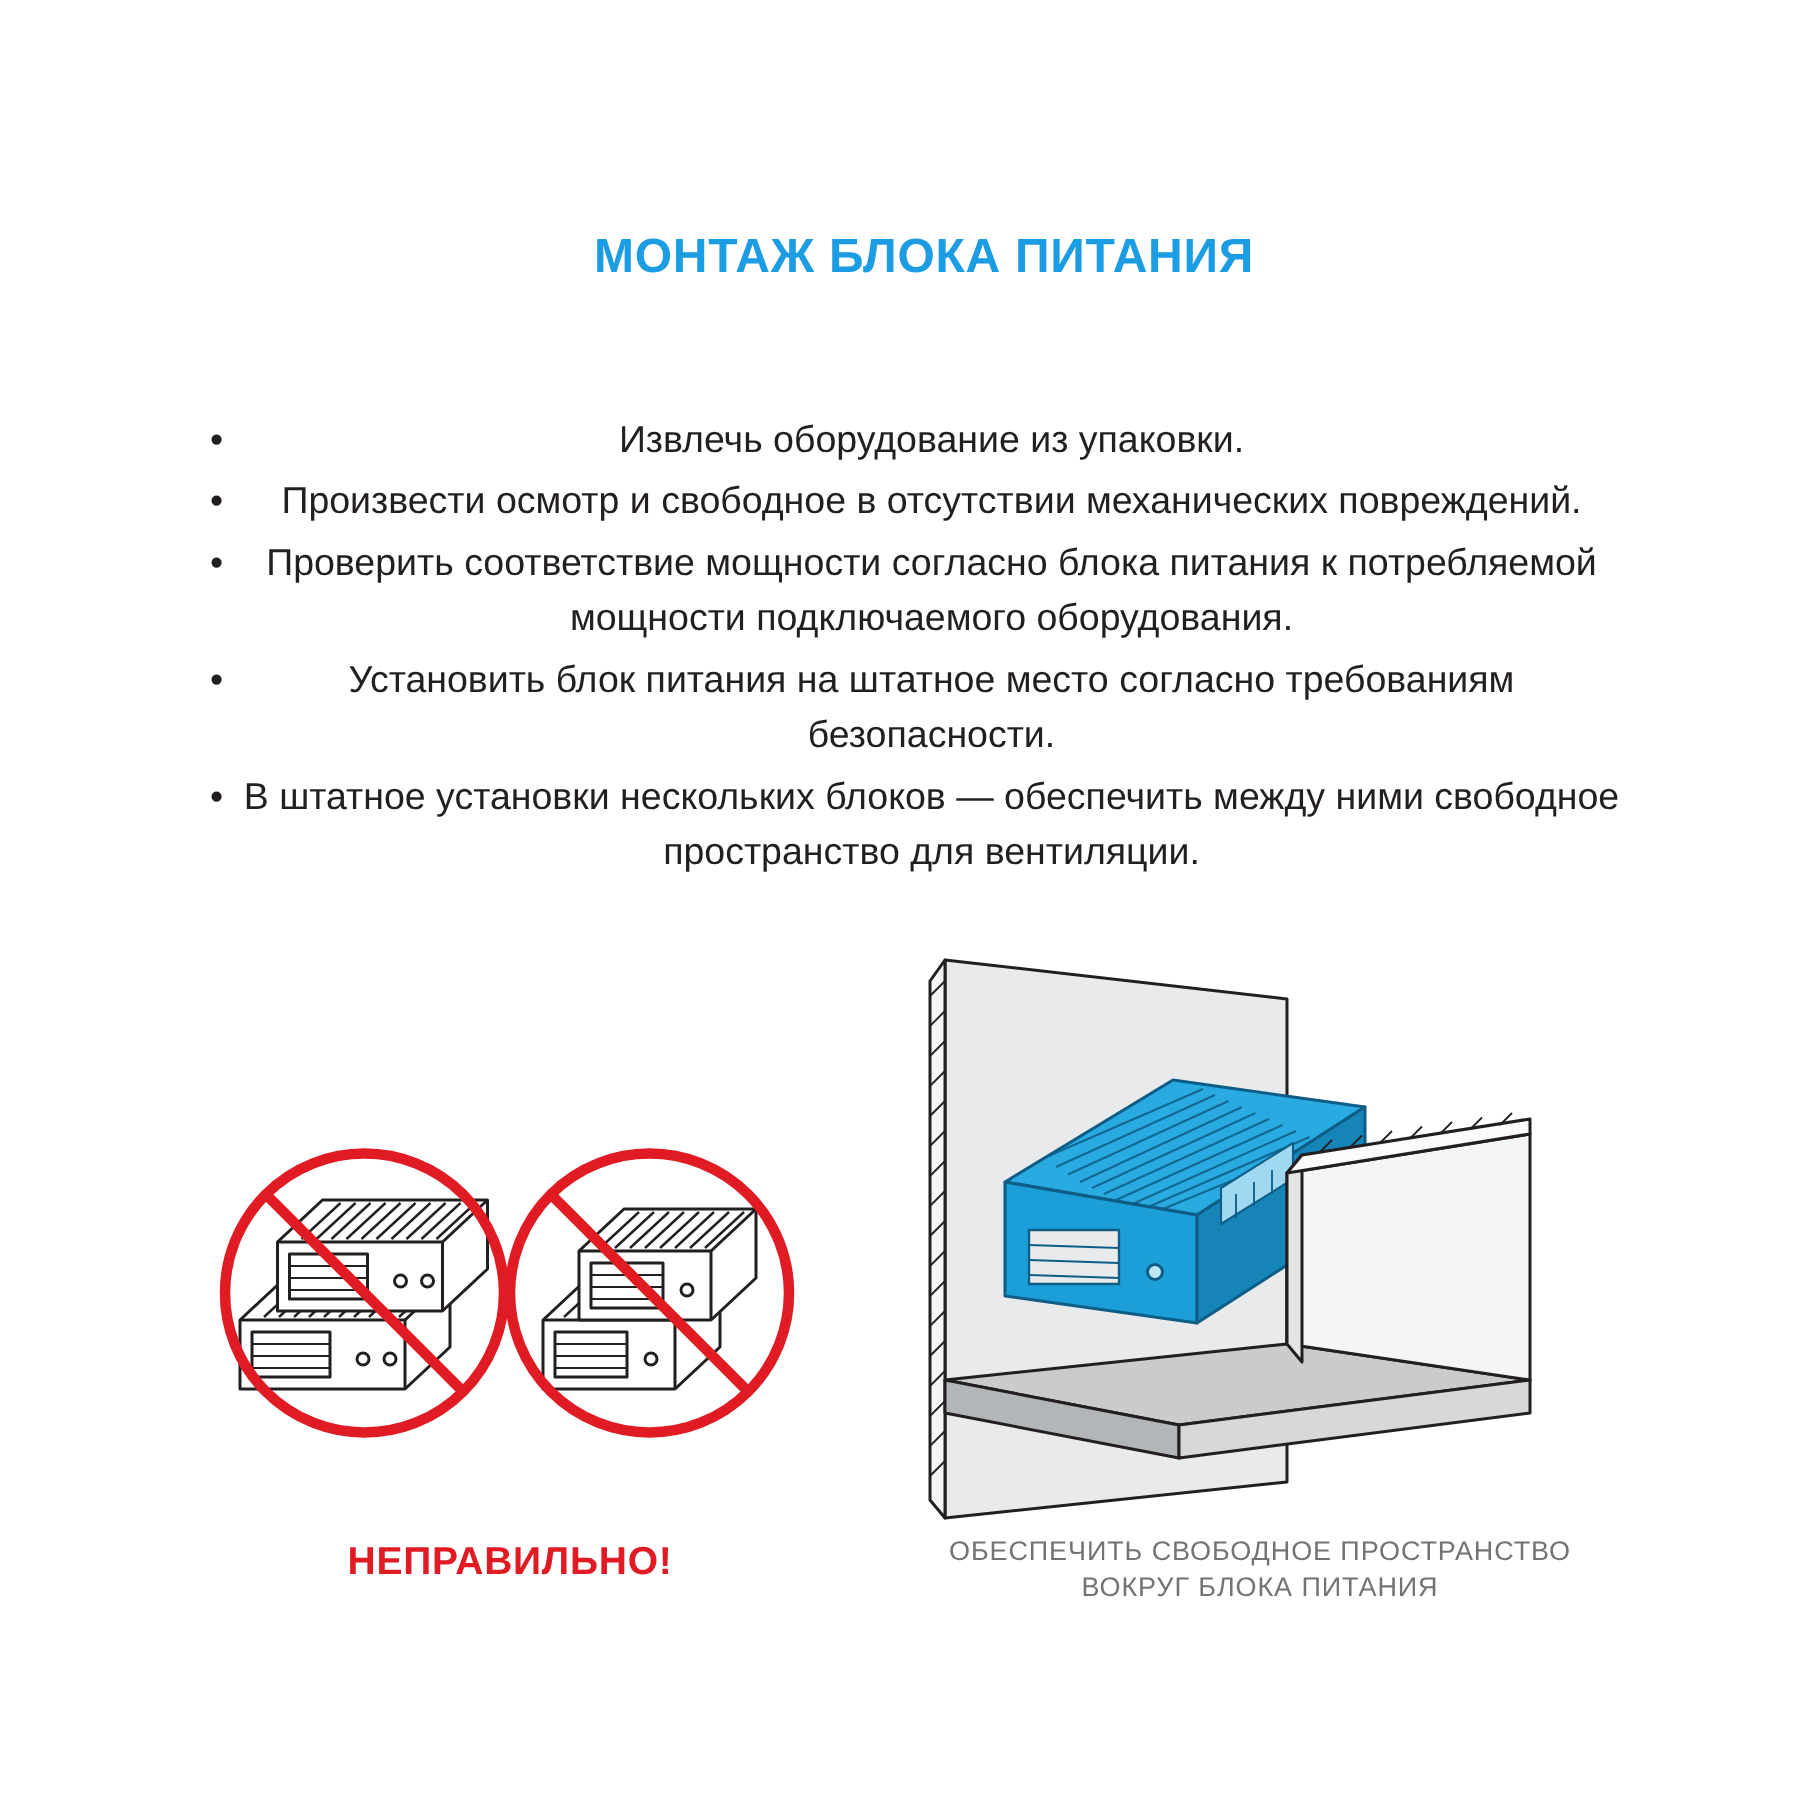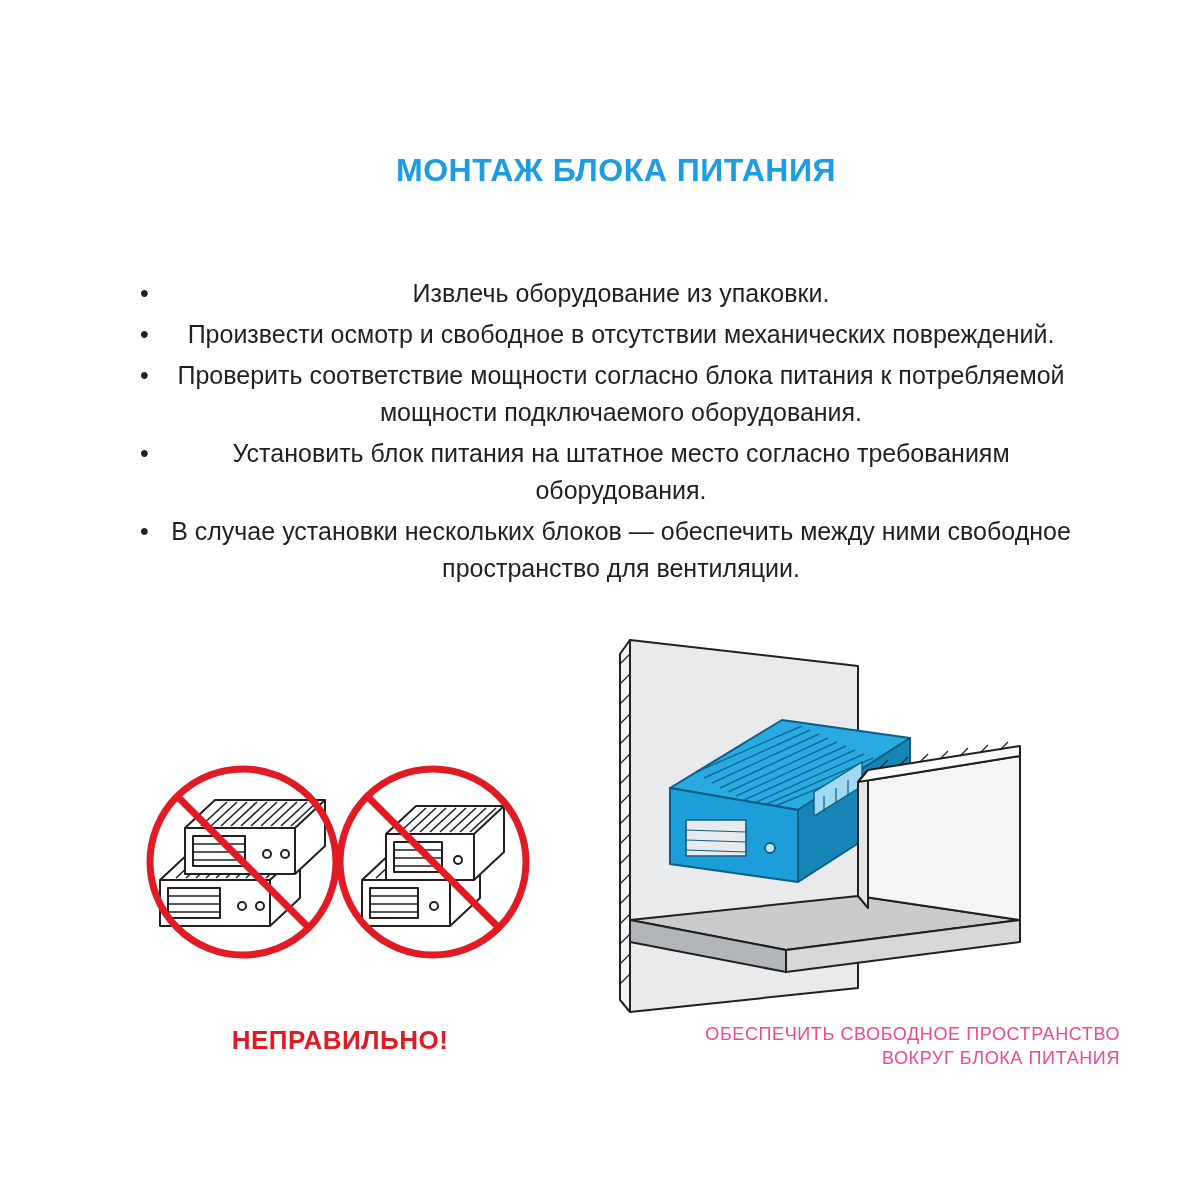--- a/index.html
+++ b/index.html
@@ -98,25 +98,25 @@
     left: 600px;
     top: 20px;
     width: 480px;
     height: 420px;
   }
   .right-caption {
     position: absolute;
     left: 560px;
     top: 422px;
     width: 560px;
-    text-align: right;
+    text-align: center;
     font-size: 18px;
     line-height: 24px;
     letter-spacing: 0.6px;
-    color: #ec4899;
+    color: #737373;
     text-transform: uppercase;
   }
   svg { display: block; }
 </style>
 </head>
 <body>
 
 <div class="page">
 
   <div class="title">МОНТАЖ БЛОКА ПИТАНИЯ</div>
@@ -129,25 +129,25 @@
     <div class="bullet-row">
       <span class="bullet-dot">•</span>
       <span class="bullet-text">Произвести осмотр и свободное в отсутствии механических повреждений.</span>
     </div>
     <div class="bullet-row">
       <span class="bullet-dot">•</span>
       <span class="bullet-text">Проверить соответствие мощности согласно блока питания к потребляемой мощности подключаемого оборудования.</span>
     </div>
     <div class="bullet-row">
       <span class="bullet-dot">•</span>
-      <span class="bullet-text">Установить блок питания на штатное место согласно требованиям оборудования.</span>
-    </div>
-    <div class="bullet-row">
-      <span class="bullet-dot">•</span>
-      <span class="bullet-text">В случае установки нескольких блоков — обеспечить между ними свободное пространство для вентиляции.</span>
+      <span class="bullet-text">Установить блок питания на штатное место согласно требованиям безопасности.</span>
+    </div>
+    <div class="bullet-row">
+      <span class="bullet-dot">•</span>
+      <span class="bullet-text">В штатное установки нескольких блоков — обеспечить между ними свободное пространство для вентиляции.</span>
     </div>
   </div>
 
   <div class="illustrations">
 
     <div class="wrong-block">
       <svg width="420" height="400" viewBox="0 0 420 400">
 
         <g stroke="#231f20" stroke-width="2" fill="#ffffff" stroke-linejoin="round">
 

